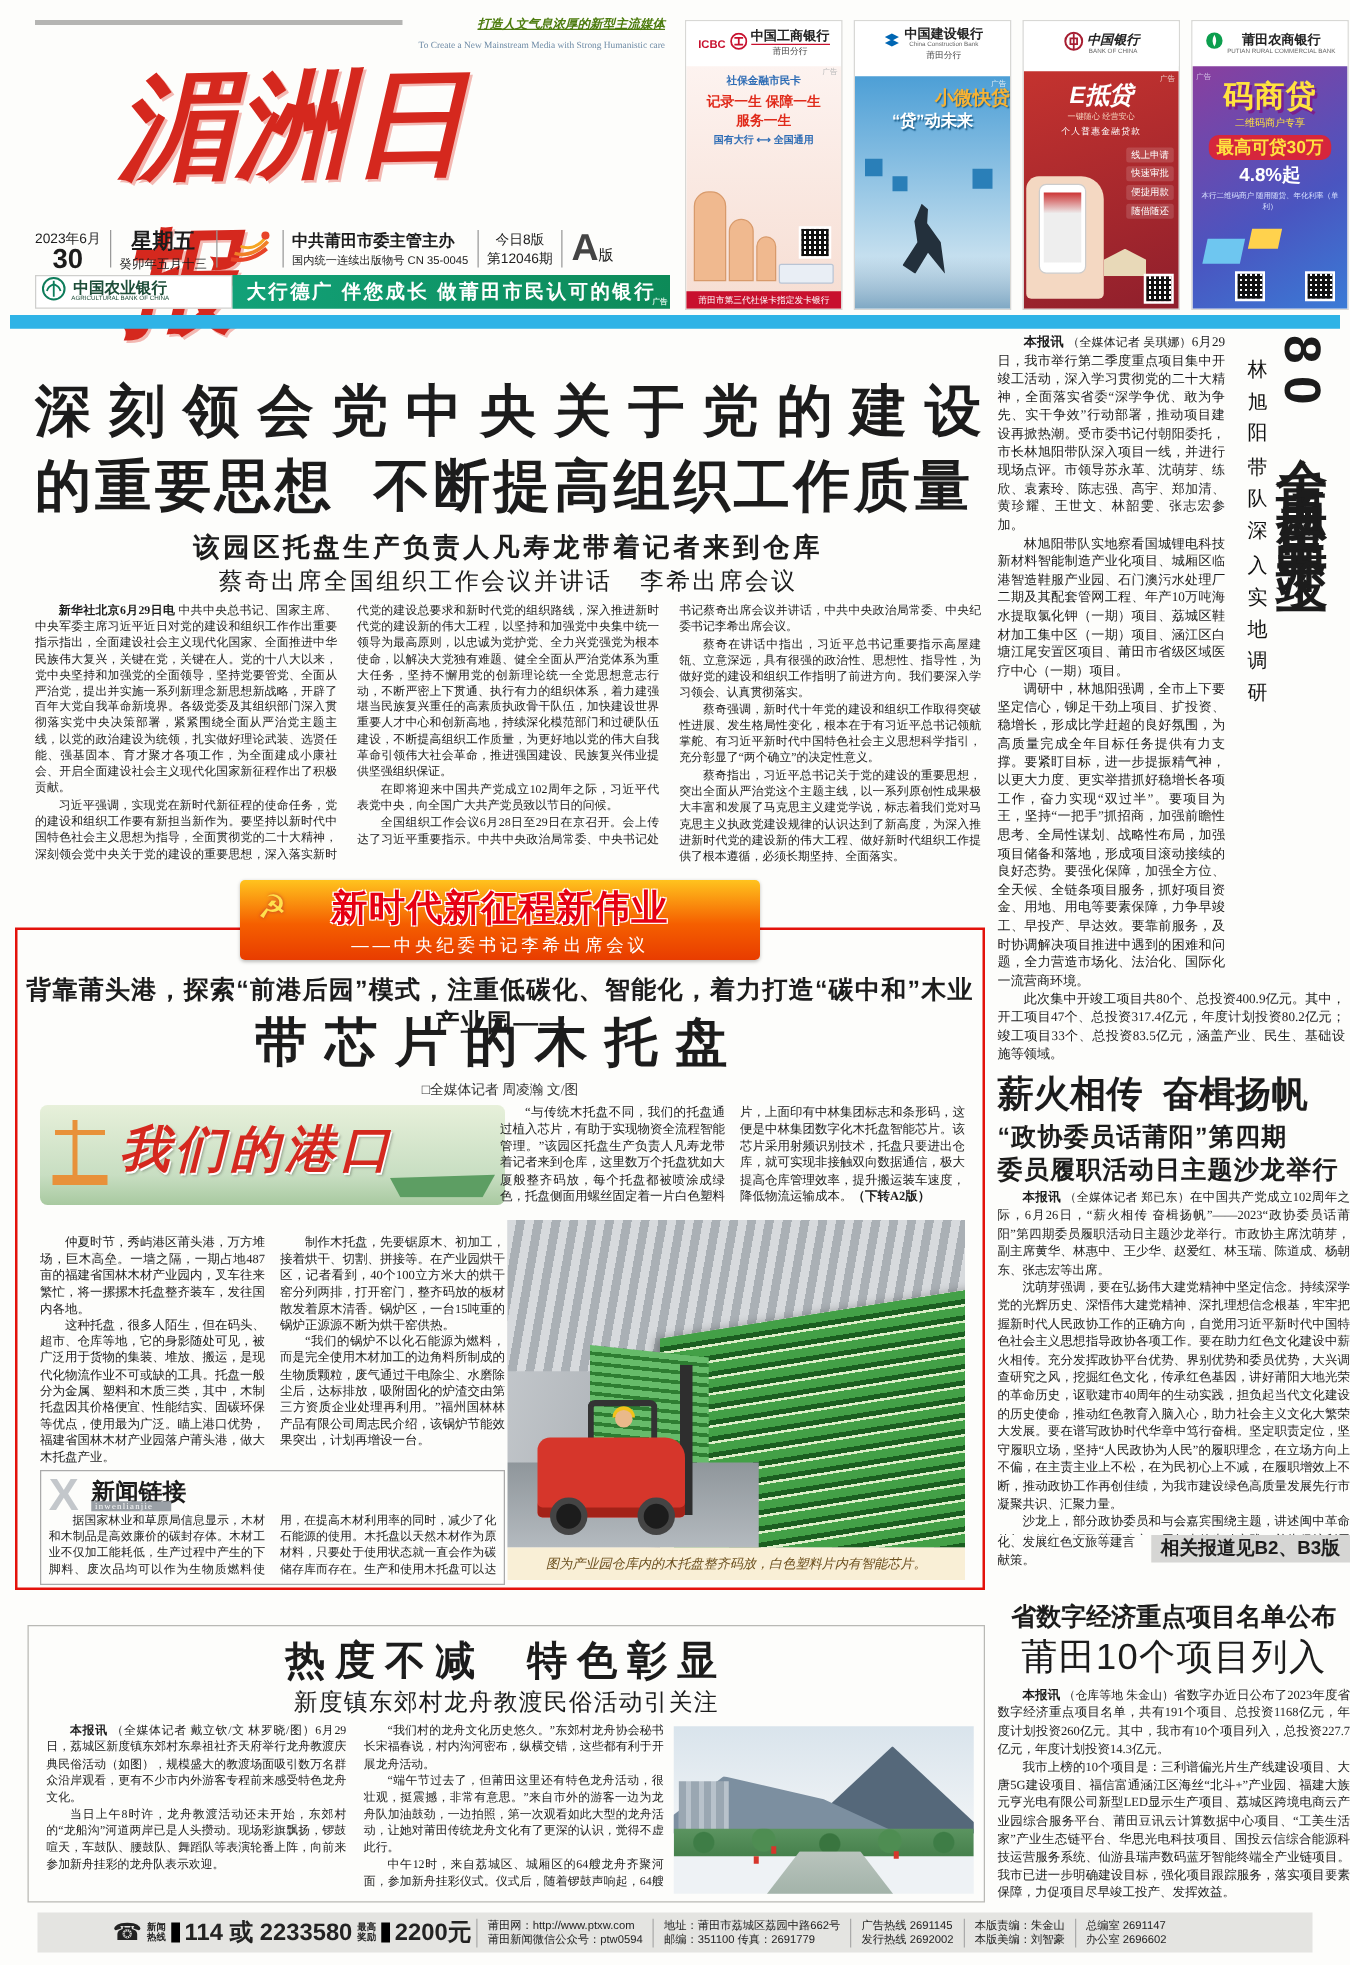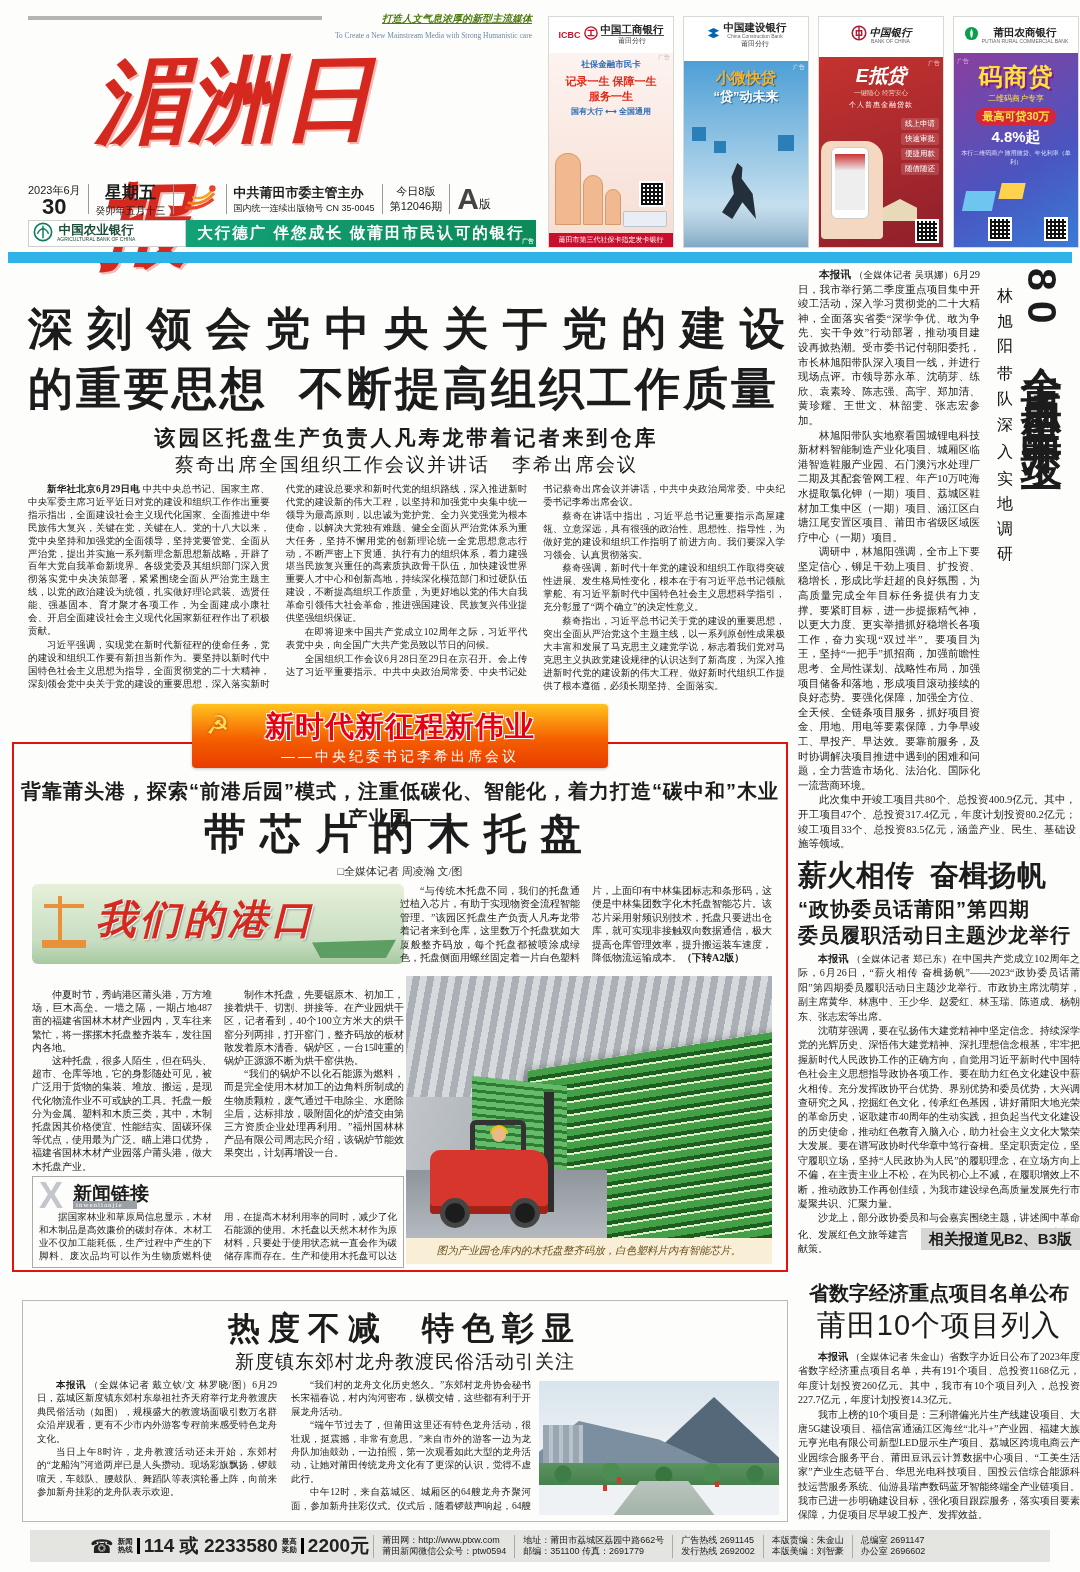--- a/index.html
+++ b/index.html
@@ -45,37 +45,37 @@
   .ad-branch { font-size:7px; color:#444; }
   .icbc-body { position:absolute; top:36px; left:0; right:0; bottom:0; background:linear-gradient(180deg,#fdf3f0,#f6ddd2); text-align:center; }
   .icbc-l1 { font-size:8.5px; color:#2f6db5; font-weight:bold; margin-top:6px; }
   .icbc-l2 { font-size:11px; color:#e02a1a; font-weight:bold; margin-top:3px; }
   .icbc-l3 { font-size:11px; color:#e02a1a; font-weight:bold; }
   .icbc-l4 { font-size:8px; color:#2f6db5; font-weight:bold; margin-top:2px; }
   .finger-fam { position:absolute; bottom:22px; left:6px; width:70px; height:78px; }
   .finger { position:absolute; bottom:0; background:#f0b98f; border:1px solid #d89a6b; border-radius:12px 12px 0 0; }
   .icbc-foot { position:absolute; bottom:0; left:0; right:0; height:14px; background:#c8102e; color:#fff; font-size:7px; display:flex; align-items:center; justify-content:center; }
   .ccb-body { position:absolute; top:44px; left:0; right:0; bottom:0; background:linear-gradient(180deg,#4d9fd6,#b9d9ec 70%,#e8f1f7); text-align:center; }
-  .ccb-l1 { font-size:15px; font-weight:bold; color:#f7b233; margin-top:8px; text-shadow:1px 1px 1px #1a5e8a; }
+  .ccb-l1 { font-size:15px; font-weight:bold; color:#f7b233; margin-top:8px; text-shadow:1px 1px 1px #1a5e8a;text-align:right; }
   .ccb-l2 { font-size:13px; font-weight:bold; color:#fff; text-shadow:1px 1px 1px #1a5e8a; }
   .ccb-city { position:absolute; bottom:0; left:0; right:0; height:42px; background:linear-gradient(180deg,transparent,#7fa8c4); }
   .ccb-runner { position:absolute; bottom:28px; left:38px; width:34px; height:56px; background:#23303c; clip-path:polygon(45% 0,60% 8%,58% 28%,90% 55%,100% 100%,60% 70%,30% 100%,0 88%,35% 55%,28% 25%); }
   .boc-body { position:absolute; top:40px; left:0; right:0; bottom:0; background:linear-gradient(160deg,#c4332f,#8f1f2c); text-align:center; }
   .boc-l1 { font-size:19px; font-weight:bold; color:#fff; font-style:italic; margin-top:6px; }
   .boc-l2 { font-size:6.5px; color:#f3cdb9; }
   .boc-l3 { font-size:7px; color:#fff; margin-top:2px; letter-spacing:1px; }
   .boc-list { position:absolute; right:4px; top:58px; text-align:left; }
   .boc-item { font-size:7.5px; color:#fff; background:rgba(255,255,255,.14); margin:3px 0; padding:1px 4px; border-radius:2px; }
   .boc-hand { position:absolute; left:2px; bottom:8px; width:62px; height:98px; background:#f4d8c2; border-radius:10px 18px 4px 4px; }
   .boc-phone { position:absolute; left:12px; bottom:28px; width:38px; height:72px; background:#fff; border-radius:6px; border:1px solid #ccc; }
   .boc-phone-scr { position:absolute; inset:6px 3px 8px 3px; background:linear-gradient(180deg,#c33,#eee 30%); }
   .prcb-body { position:absolute; top:36px; left:0; right:0; bottom:0; background:linear-gradient(150deg,#8a3f9e,#4a55c0 60%,#3a7bd6); text-align:center; }
   .prcb-l1 { font-size:24px; font-weight:bold; color:#ffe23f; margin-top:8px; text-shadow:2px 2px 0 #7a1f8e; letter-spacing:1px; }
   .prcb-l2 { font-size:8px; color:#ffe23f; }
-  .prcb-l3 { display:inline-block; font-size:11px; font-weight:bold; color:#ffe23f; background:#d6263c; border-radius:8px; padding:1px 6px; margin-top:4px; }
+  .prcb-l3 { display:inline-block; font-size:14px; font-weight:bold; color:#ffe23f; background:#d6263c; border-radius:8px; padding:1px 6px; margin-top:4px; }
   .prcb-l4 { font-size:15px; font-weight:bold; color:#fff; margin-top:3px; }
   .prcb-l5 { font-size:6px; color:#d9e2ff; margin-top:2px; padding:0 4px; }
   .qr { background:repeating-linear-gradient(0deg,#111 0 2px,transparent 2px 4px), repeating-linear-gradient(90deg,#111 0 2px,#fff 2px 4px); border:2px solid #fff; }
 
   .cyan-bar { left:8px; top:252px; width:1064px; height:11px; background:#2fb3e6; }
 
   
   .lead-kicker { left:28px; top:271px; width:757px; font-size:21px; font-weight:bold; letter-spacing:4px; }
   .lead-h1 { left:28px; top:300px; width:757px; font-size:45px; font-weight:bold; text-align:justify; text-align-last:justify; line-height:57px; }
   .lead-h2 { left:28px; top:360px; width:757px; font-size:45px; font-weight:bold; white-space:pre; letter-spacing:3px; line-height:57px; }
@@ -150,21 +150,21 @@
   .db-mt1 { position:absolute; right:-10px; top:16px; width:150px; height:70px; background:#55687a; clip-path:polygon(50% 0,100% 100%,0 100%); }
   .db-mt2 { position:absolute; left:-20px; top:40px; width:200px; height:46px; background:#7c8fa0; clip-path:polygon(30% 0,70% 40%,100% 100%,0 100%); }
   .db-city { position:absolute; left:4px; top:44px; width:40px; height:40px; background:repeating-linear-gradient(90deg,#9aa7b2 0 6px,#b8c2cb 6px 10px); }
   .db-trees { position:absolute; left:0; top:82px; width:100%; height:22px; background:radial-gradient(circle at 10% 50%, #3e7d46 8px, transparent 9px),radial-gradient(circle at 30% 40%, #4e8d52 9px, transparent 10px),radial-gradient(circle at 52% 55%, #39753f 8px, transparent 9px),radial-gradient(circle at 72% 45%, #4e8d52 9px, transparent 10px),radial-gradient(circle at 90% 50%, #3e7d46 8px, transparent 9px),linear-gradient(180deg,#5b9460,#46804c); }
   .db-river { position:absolute; left:70px; top:100px; width:110px; height:40px; background:linear-gradient(180deg,#b9c4bd,#9fb0a6); clip-path:polygon(28% 0,72% 0,100% 100%,0 100%); }
   .db-flag { position:absolute; width:4px; height:6px; background:#d6362b; }
 
   
   .footer { left:30px; top:1530px; width:1020px; height:32px; background:#e4e4e1; display:flex; align-items:center; font-family:"Liberation Sans",sans-serif; color:#222; }
   .ft-phone { font-size:19px; margin:0 4px 0 60px; }
-  .ft-stack { font-size:7.5px; font-weight:bold; line-height:8px; border-right:3px solid #000000; padding-right:4px; margin-right:4px; }
+  .ft-stack { font-size:7.5px; font-weight:bold; line-height:8px; border-right:7px solid #000000; padding-right:4px; margin-right:4px; }
   .ft-big { font-size:19px; font-weight:bold; margin-right:4px; letter-spacing:0px; white-space:nowrap; }
   .ft-col { font-size:9px; line-height:11.5px; border-left:1px solid #aaa; padding:0 8px; white-space:nowrap; }
 </style>
 </head>
 <body>
 
 <div class="page">
 
   <div class="abs top-rule"></div>
   <div class="abs slogan-cn">打造人文气息浓厚的新型主流媒体</div>
@@ -442,21 +442,21 @@
     <p class="p">沙龙上，部分政协委员和与会嘉宾围绕主题，讲述闽中革命的红色故事，讴歌莆田建市40周年来的生动实践，并为保护利用红色资源、赓续红色基因、弘扬红色文</p>
   </div>
   <div class="abs xh-tailrow">
     <span>化、发展红色文旅等建言献策。</span>
     <span class="related-box">相关报道见B2、B3版</span>
   </div>
 
   <div class="abs dg-kicker center">省数字经济重点项目名单公布</div>
   <div class="abs dg-head center">莆田10个项目列入</div>
   <div class="abs dg-body jtext">
-    <p class="p"><b class="intro">本报讯</b> <span class="reporter">（全媒体记者 朱金山）</span><span>省数字办近日公布了2023年度省数字经济重点项目名单，共有191个项目、总投资1168亿元，年度计划投资260亿元。其中，我市有10个项目列入，总投资227.7亿元，年度计划投资14.3亿元。</span></p>
+    <p class="p"><b class="intro">本报讯</b> <span class="reporter">（仓库等地 朱金山）</span><span>省数字办近日公布了2023年度省数字经济重点项目名单，共有191个项目、总投资1168亿元，年度计划投资260亿元。其中，我市有10个项目列入，总投资227.7亿元，年度计划投资14.3亿元。</span></p>
     <p class="p">我市上榜的10个项目是：三利谱偏光片生产线建设项目、大唐5G建设项目、福信富通涵江区海丝“北斗+”产业园、福建大族元亨光电有限公司新型LED显示生产项目、荔城区跨境电商云产业园综合服务平台、莆田豆讯云计算数据中心项目、“工美生活家”产业生态链平台、华思光电科技项目、国投云信综合能源科技运营服务系统、仙游县瑞声数码蓝牙智能终端全产业链项目。我市已进一步明确建设目标，强化项目跟踪服务，落实项目要素保障，力促项目尽早竣工投产、发挥效益。</p>
   </div>
 
   <div class="abs db-box">
     <div class="db-head">热度不减  特色彰显</div>
     <div class="db-sub">新度镇东郊村龙舟教渡民俗活动引关注</div>
     <div class="db-cols jtext">
       <p class="p"><b class="intro">本报讯</b> <span class="reporter">（全媒体记者 戴立钦/文 林罗晓/图）</span><span>6月29日，荔城区新度镇东郊村东皋祖社齐天府举行龙舟教渡庆典民俗活动（如图），规模盛大的教渡场面吸引数万名群众沿岸观看，更有不少市内外游客专程前来感受特色龙舟文化。</span></p>
       <p class="p">当日上午8时许，龙舟教渡活动还未开始，东郊村的“龙船沟”河道两岸已是人头攒动。现场彩旗飘扬，锣鼓喧天，车鼓队、腰鼓队、舞蹈队等表演轮番上阵，向前来参加新舟挂彩的龙舟队表示欢迎。</p>
       <p class="p">“我们村的龙舟文化历史悠久。”东郊村龙舟协会秘书长宋福春说，村内沟河密布，纵横交错，这些都有利于开展龙舟活动。</p>

